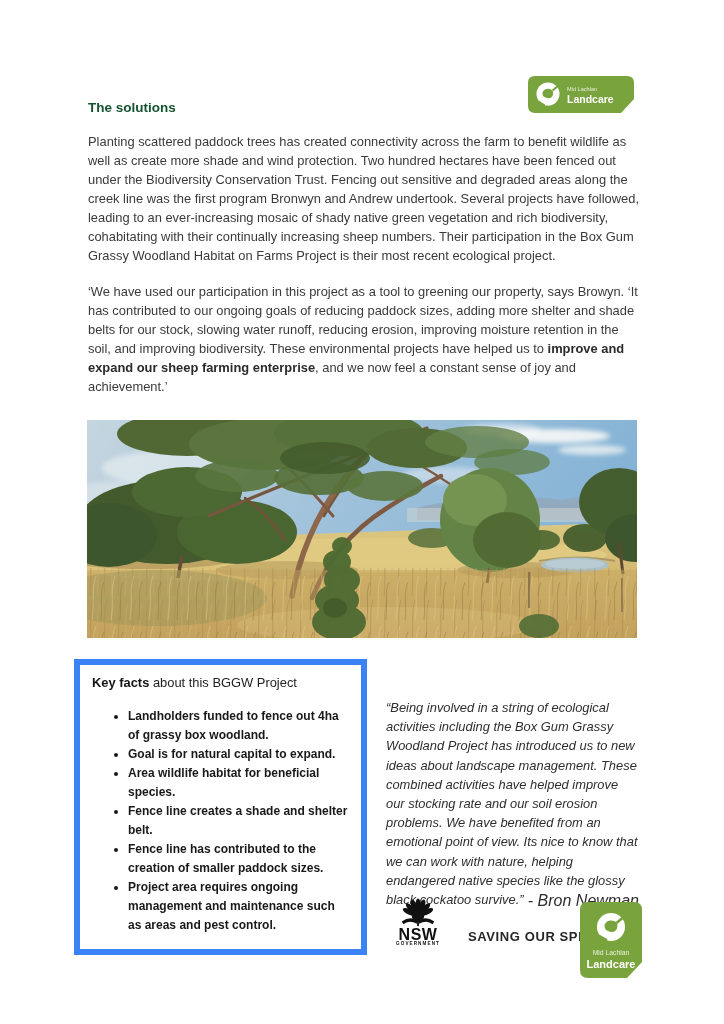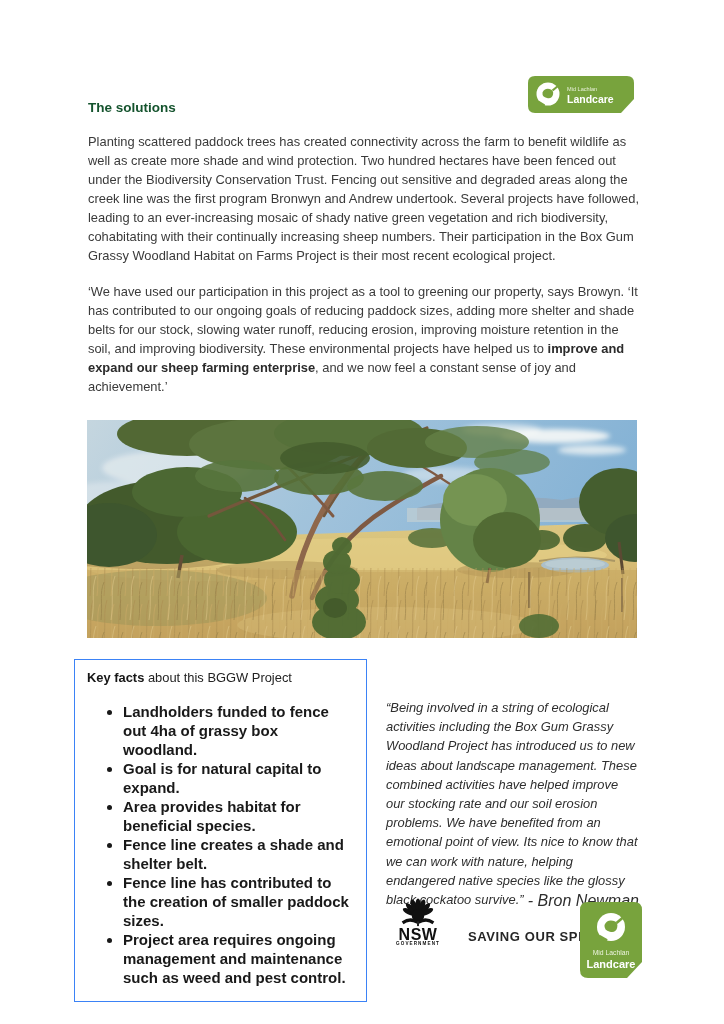--- a/index.html
+++ b/index.html
@@ -14,27 +14,27 @@
   .content{position:absolute;left:88px;top:100px;width:552px;}
   .heading{font-size:13.5px;font-weight:bold;color:#14532d;margin:0 0 17px 0;}
   .para{font-size:12.9px;line-height:19px;margin:0 0 17px 0;color:#3a3a3a;}
   .para b{color:#2b2b2b;}
   
   .photo{position:absolute;left:87px;top:420px;width:550px;height:218px;}
   .photo svg{display:block;width:100%;height:100%;}
   
   .keyfacts{
     position:absolute;left:74px;top:659px;width:293px;min-height:276px;
-    border:1px solid #3b82f6;box-sizing:border-box;
+    border:6px solid #3b82f6;box-sizing:border-box;
     padding:10px 10px 14px 12px;font-size:12.9px;color:#222;
   }
   .keyfacts .kf-title b{color:#161616;}
   .keyfacts ul{margin:17px 0 0 0;padding-left:36px;}
   .keyfacts li{
-    font-weight:bold;font-size:15px;line-height:19px;color:#191919;
+    font-weight:bold;font-size:12px;line-height:19px;color:#191919;
     margin:0;padding:0;
   }
   
   .quote{
     position:absolute;left:386px;top:660px;width:253px;
     font-style:italic;font-size:12.9px;line-height:19.2px;color:#2e2e2e;margin-top:38px;
   }
   .quote .attr{float:right;font-weight:normal;font-size:16px;padding-top:1px;}
   
   .nsw{position:absolute;left:396px;top:898px;width:44px;text-align:center;color:#111;}
@@ -195,24 +195,24 @@
 
       <rect x="0" y="0" width="550" height="218" fill="#f2d08c" opacity="0.05"></rect>
     </svg>
   </div>
 
   <div class="keyfacts">
     <div class="kf-title"><b>Key facts</b><span> about this BGGW Project</span></div>
     <ul>
       <li>Landholders funded to fence out 4ha of grassy box woodland.</li>
       <li>Goal is for natural capital to expand.</li>
-      <li>Area provides habitat for beneficial species.</li>
+      <li>Area wildlife habitat for beneficial species.</li>
       <li>Fence line creates a shade and shelter belt.</li>
       <li>Fence line has contributed to the creation of smaller paddock sizes.</li>
-      <li>Project area requires ongoing management and maintenance such as weed and pest control.</li>
+      <li>Project area requires ongoing management and maintenance such as areas and pest control.</li>
     </ul>
   </div>
 
   <div class="quote">
     <span>“Being involved in a string of ecological activities including the Box Gum Grassy Woodland Project has introduced us to new ideas about landscape management. These combined activities have helped improve our stocking rate and our soil erosion problems. We have benefited from an emotional point of view. Its nice to know that we can work with nature, helping endangered native species like the glossy black cockatoo survive.” </span>
     <span class="attr">- Bron Newman</span>
   </div>
 
   <div class="nsw">
     <svg viewBox="0 0 40 32" width="40" height="29">

